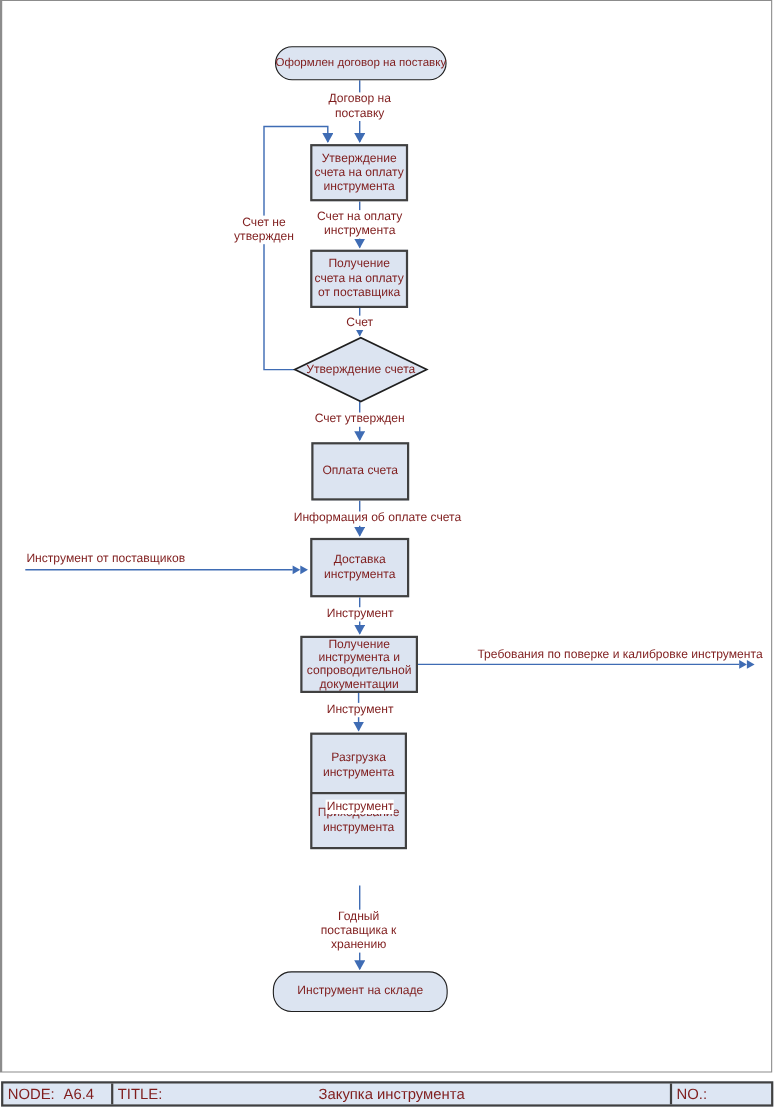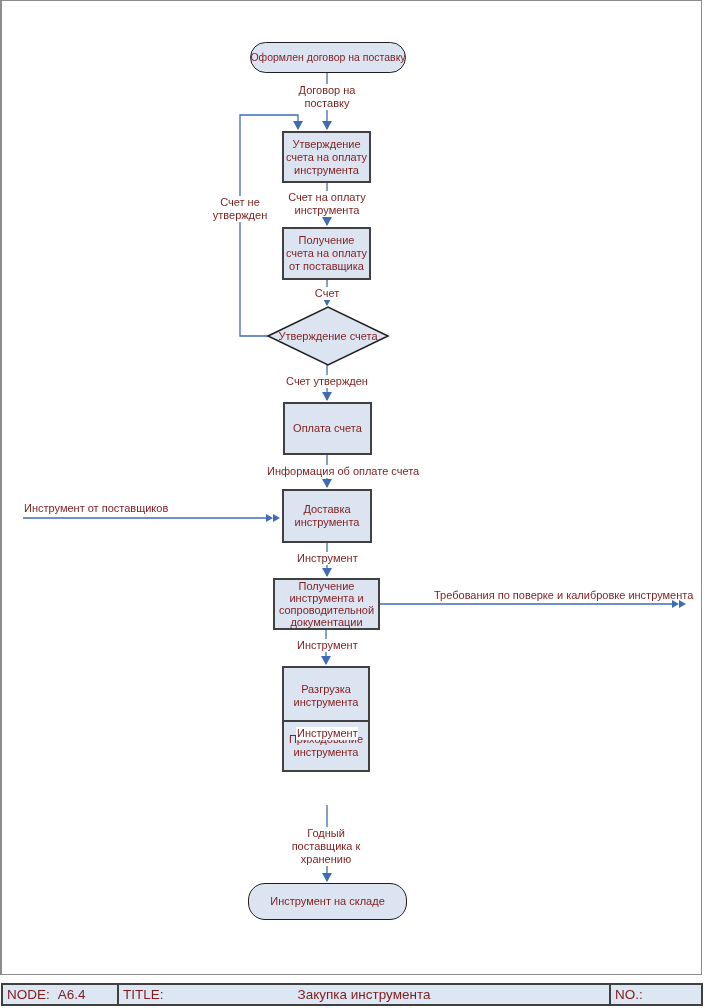--- a/index.html
+++ b/index.html
@@ -47,21 +47,21 @@
   .l9 {left:296px;top:639px;width:62px;white-space:nowrap;}
   .l10{left:296px;top:727px;width:62px;white-space:nowrap;}
   .l11{left:285px;top:827px;width:82px;}
   
   .footer{
     position:absolute;left:1px;top:983px;width:702px;height:23px;z-index:3;
     background:#dde6f3;border:2px solid #404040;box-sizing:border-box;
     display:flex;align-items:stretch;font-size:13.5px;
   }
   .fcell{display:flex;align-items:center;padding:0 4px;box-sizing:border-box;}
-  .fcell-node{width:116px;border-right:2px solid #404040;gap:8px;}
+  .fcell-node{width:100px;border-right:2px solid #404040;gap:8px;}
   .fcell-title{flex:1;border-right:2px solid #404040;position:relative;}
   .fcell-title .title-center{
     position:absolute;left:0;right:0;text-align:center;
   }
   .fcell-no{width:90px;}
 </style>
 </head>
 <body>
 
 <div class="page">

